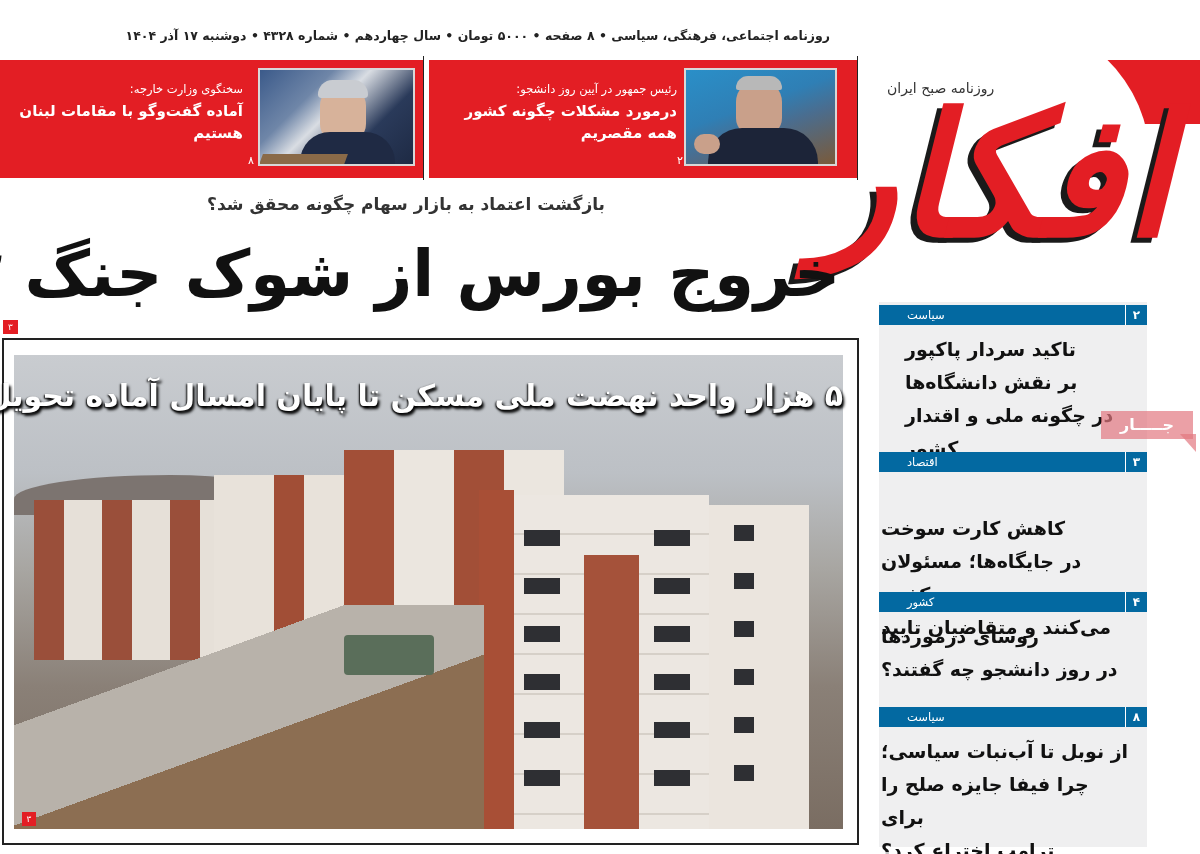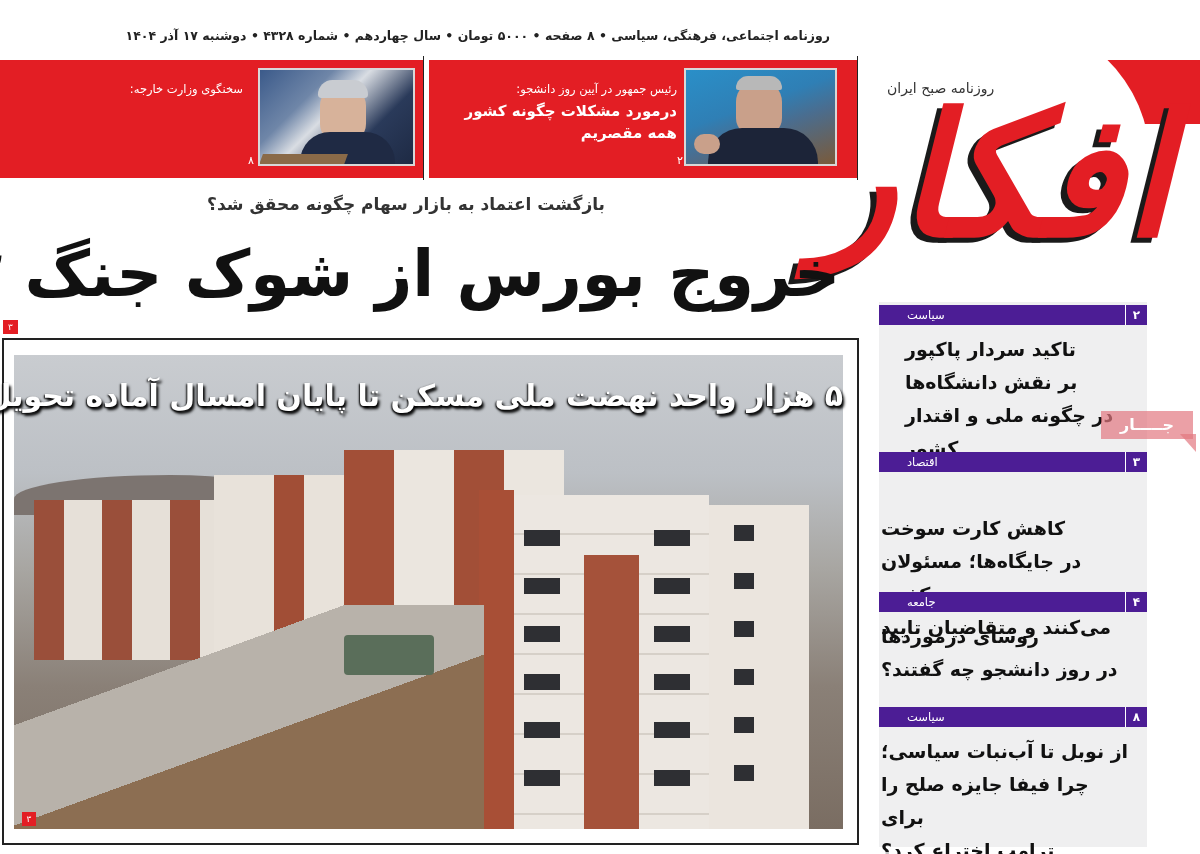--- a/index.html
+++ b/index.html
@@ -34,21 +34,21 @@
   #headline-page { left: 3px; top: 320px; width: 15px; height: 14px; background: #e31e24; color: #fff; font-size: 9px; text-align: center; line-height: 14px; }
 
   
   #photo-frame { left: 2px; top: 338px; width: 857px; height: 507px; border: 2px solid #222; background: #fff; }
   #photo { left: 14px; top: 355px; width: 829px; height: 474px; overflow: hidden; background: linear-gradient(180deg,#c9ccd0 0%, #bcc0c5 25%, #a8a6a2 45%, #8a8077 70%, #7a6d62 100%); }
   #photo-caption { left: 14px; top: 378px; width: 829px; text-align: center; font-size: 30px; font-weight: bold; color: #fff; text-shadow: 2px 3px 3px #000, -1px 1px 2px #000; white-space: nowrap; letter-spacing: -1px; }
   #photo-page { left: 22px; top: 812px; width: 14px; height: 14px; background: #e31e24; color:#fff; font-size: 9px; text-align: center; line-height: 14px; }
 
   
   #sidebar-bg { left: 879px; top: 302px; width: 268px; height: 545px; background: #efeff0; }
-  .side-bar-head { position: absolute; left: 879px; width: 268px; height: 20px; background: #4c1d95; }
+  .side-bar-head { position: absolute; left: 879px; width: 268px; height: 20px; background: #0369a1; }
   .side-bar-head .cat { position: absolute; right: 0; left: 20px; top: 0; height: 20px; color: #fff; font-size: 11.5px; line-height: 20px; text-align: left; padding-left: 8px; }
   .side-bar-head .num { position: absolute; right: 0; width: 22px; top: 0; height: 20px; color: #fff; font-size: 12px; font-weight: bold; line-height: 20px; text-align: center; border-left: 1px solid #fff; }
   .side-title { position: absolute; left: 881px; width: 250px; font-size: 19px; font-weight: bold; line-height: 33px; text-align: left; direction: rtl; color: #111; }
   .side-title span { display: block; text-align: left; direction: rtl; unicode-bidi: plaintext; }
 
   #stamp { left: 1101px; top: 411px; width: 92px; height: 28px; background: rgba(226,120,128,0.7); color: #fff; font-size: 16px; font-weight: bold; text-align: center; line-height: 28px; }
   #stamp-tail { left: 1180px; top: 434px; width: 0; height: 0; border-left: 16px solid transparent; border-top: 18px solid rgba(226,120,128,0.7); }
 </style>
 </head>
 <body>
@@ -56,20 +56,24 @@
 <div id="info-line" class="abs">روزنامه اجتماعی، فرهنگی، سیاسی • ۸ صفحه • ۵۰۰۰ تومان • سال چهاردهم • شماره ۴۳۲۸ • دوشنبه ۱۷ آذر ۱۴۰۴</div>
 
 <div id="banner-left" class="abs red-banner">
   <div class="banner-photo" style="left:258px; top:8px; width:157px; height:98px; background: linear-gradient(135deg,#3b5a8a 0%,#6f86a8 30%,#d9dde3 45%,#2a3a5a 70%,#1e2a44 100%);">
     <div style="position:absolute; left:60px; top:14px; width:46px; height:58px; border-radius:22px 22px 18px 18px; background:#d7b29a;"></div>
     <div style="position:absolute; left:58px; top:10px; width:50px; height:18px; border-radius:25px 25px 6px 6px; background:#c9ccd1;"></div>
     <div style="position:absolute; left:40px; top:62px; width:95px; height:40px; border-radius:30px 30px 0 0; background:#1f2a44;"></div>
     <div style="position:absolute; left:0; top:84px; width:85px; height:16px; background:#8a6a48; transform:skewX(-20deg);"></div>
   </div>
   <div class="teaser-kicker" style="right:180px; top:22px;">سخنگوی وزارت خارجه:</div>
+  <div class="teaser-title" style="right:180px; top:40px; width:230px;">
+    <div>آماده گفت‌وگو با مقامات لبنان</div>
+    <div>هستیم</div>
+  </div>
   <div class="teaser-page" style="left:248px; top:94px;">۸</div>
 </div>
 
 <div class="banner-divider" style="left:423px;"></div>
 
 <div id="banner-mid" class="abs red-banner">
   <div class="banner-photo" style="left:255px; top:8px; width:153px; height:98px; background: linear-gradient(160deg,#2a8fc8 0%,#2f7fb5 40%,#4a6d8f 60%,#7a5a3a 100%);">
     <div style="position:absolute; left:50px; top:10px; width:46px; height:56px; border-radius:22px 22px 18px 18px; background:#c9a08a;"></div>
     <div style="position:absolute; left:50px; top:6px; width:46px; height:14px; border-radius:23px 23px 4px 4px; background:#b8b8b8;"></div>
     <div style="position:absolute; left:22px; top:58px; width:110px; height:44px; border-radius:34px 34px 0 0; background:#1c2438;"></div>
@@ -139,21 +143,21 @@
   <div class="cat">اقتصاد</div>
   <div class="num">۳</div>
 </div>
 <div class="side-title" style="top:480px;margin-top:32px;">
   <span>کاهش کارت سوخت</span>
   <span>در جایگاه‌ها؛ مسئولان تکذیب</span>
   <span>می‌کنند و متقاضیان تایید</span>
 </div>
 
 <div class="side-bar-head" style="top:592px;">
-  <div class="cat">جامعه</div>
+  <div class="cat">کشور</div>
   <div class="num">۴</div>
 </div>
 <div class="side-title" style="top:620px;">
   <span>روسای درمورد‌ها</span>
   <span>در روز دانشجو چه گفتند؟</span>
 </div>
 
 <div class="side-bar-head" style="top:707px;">
   <div class="cat">سیاست</div>
   <div class="num">۸</div>

